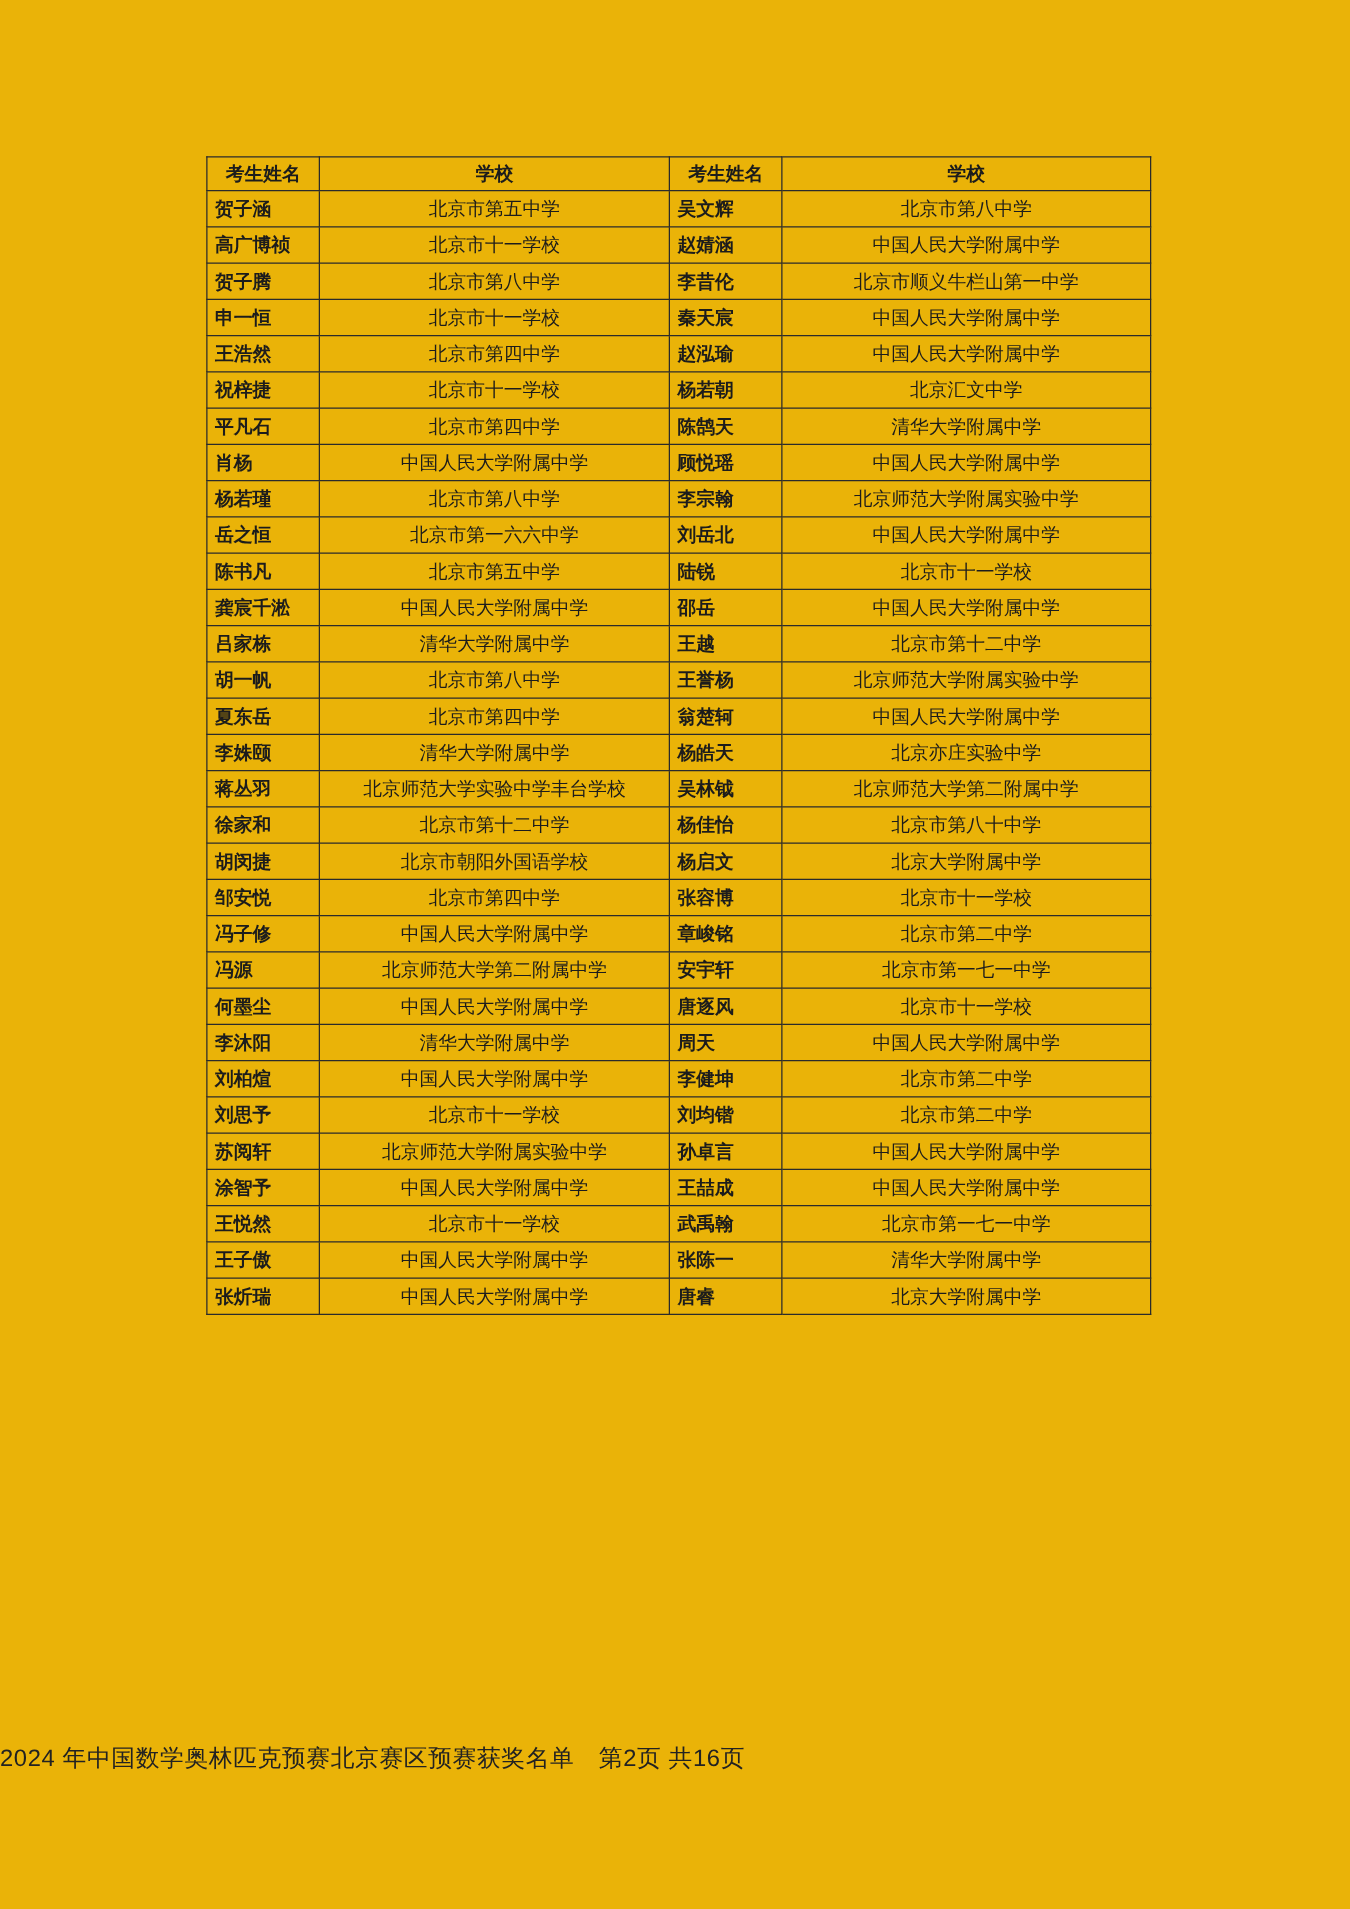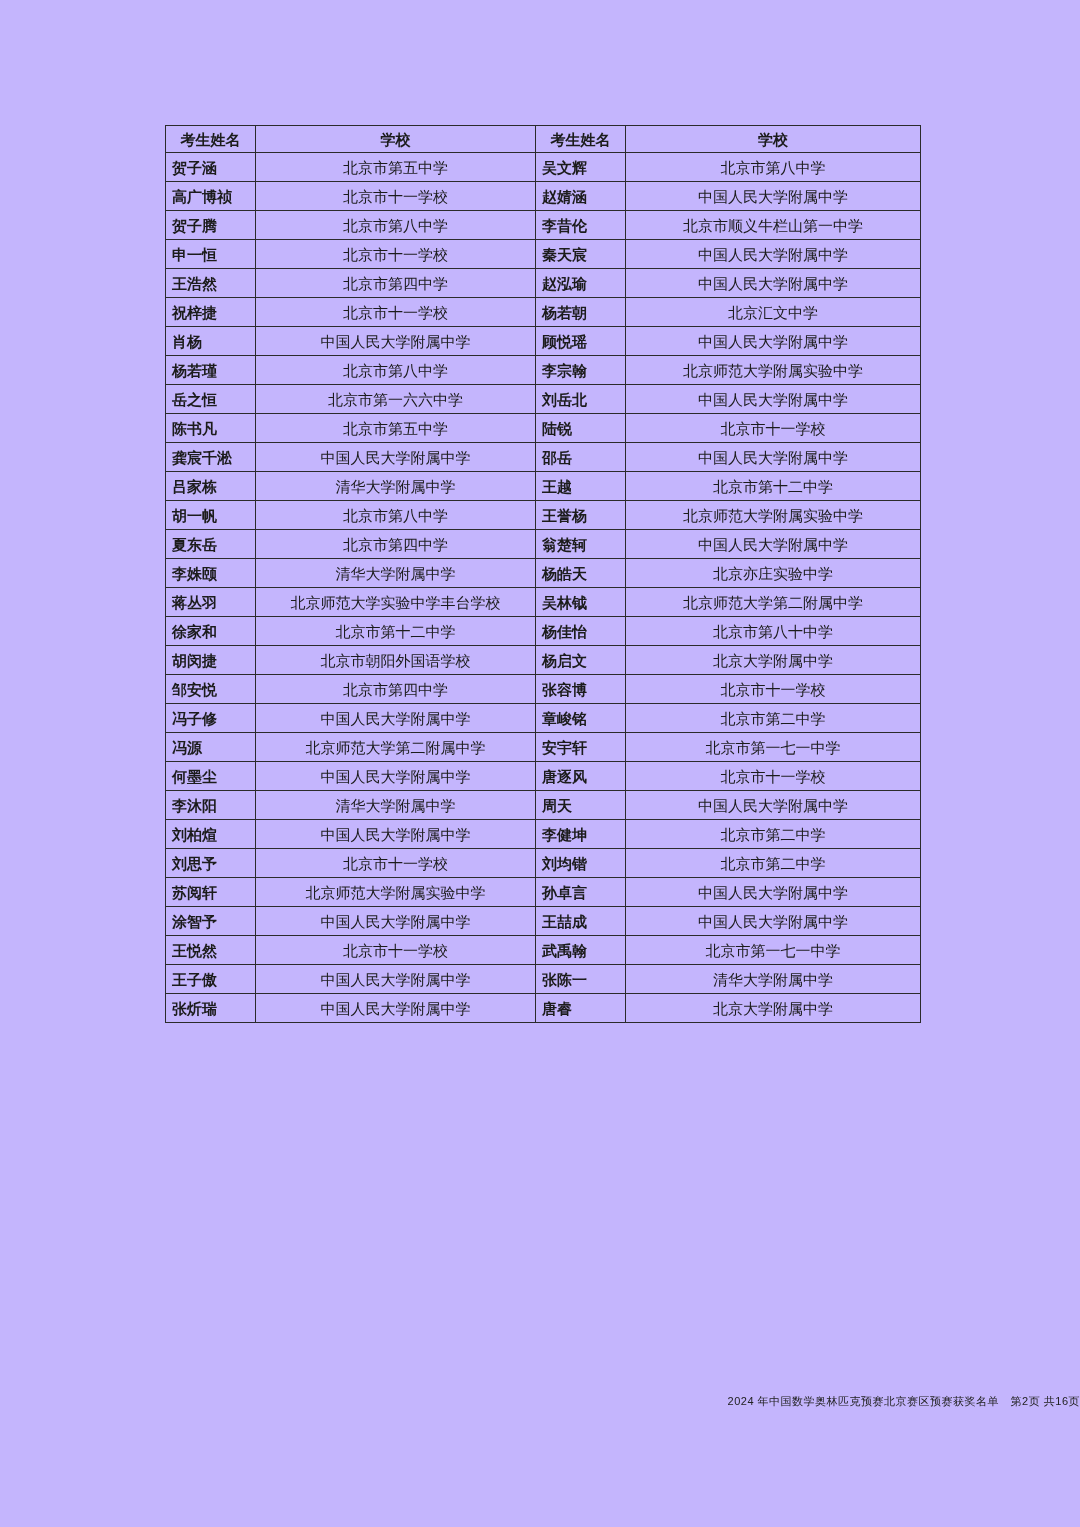--- a/index.html
+++ b/index.html
@@ -6,21 +6,21 @@
   html, body {
     margin: 0;
     padding: 0;
     background: #e9e9e7;
   }
   .page {
     position: relative;
     width: 1080px;
     height: 1527px;
     margin: 0 auto;
-    background: #c4b5fd;
+    background: #eab308;
     font-family: "Liberation Sans", sans-serif;
     color: #1a1a1a;
   }
   table.winners {
     position: absolute;
     left: 165px;
     top: 125px;
     width: 755px;
     border-collapse: collapse;
     table-layout: fixed;
@@ -52,22 +52,22 @@
   }
   td.school-cell {
     text-align: center;
     font-weight: normal;
   }
   .footer {
     position: absolute;
     left: 0;
     right: 0;
     top: 1394px;
-    text-align: right;
-    font-size: 11px;
+    text-align: left;
+    font-size: 19px;
     color: #222222;
     letter-spacing: 0.5px;
   }
 </style>
 </head>
 <body>
 
 <div class="page">
 
   <table class="winners">
@@ -116,20 +116,26 @@
           <td class="name-cell">赵泓瑜</td>
           <td class="school-cell">中国人民大学附属中学</td>
         </tr>
         <tr>
           <td class="name-cell">祝梓捷</td>
           <td class="school-cell">北京市十一学校</td>
           <td class="name-cell">杨若朝</td>
           <td class="school-cell">北京汇文中学</td>
         </tr>
         <tr>
+          <td class="name-cell">平凡石</td>
+          <td class="school-cell">北京市第四中学</td>
+          <td class="name-cell">陈鹄天</td>
+          <td class="school-cell">清华大学附属中学</td>
+        </tr>
+        <tr>
           <td class="name-cell">肖杨</td>
           <td class="school-cell">中国人民大学附属中学</td>
           <td class="name-cell">顾悦瑶</td>
           <td class="school-cell">中国人民大学附属中学</td>
         </tr>
         <tr>
           <td class="name-cell">杨若瑾</td>
           <td class="school-cell">北京市第八中学</td>
           <td class="name-cell">李宗翰</td>
           <td class="school-cell">北京师范大学附属实验中学</td>

